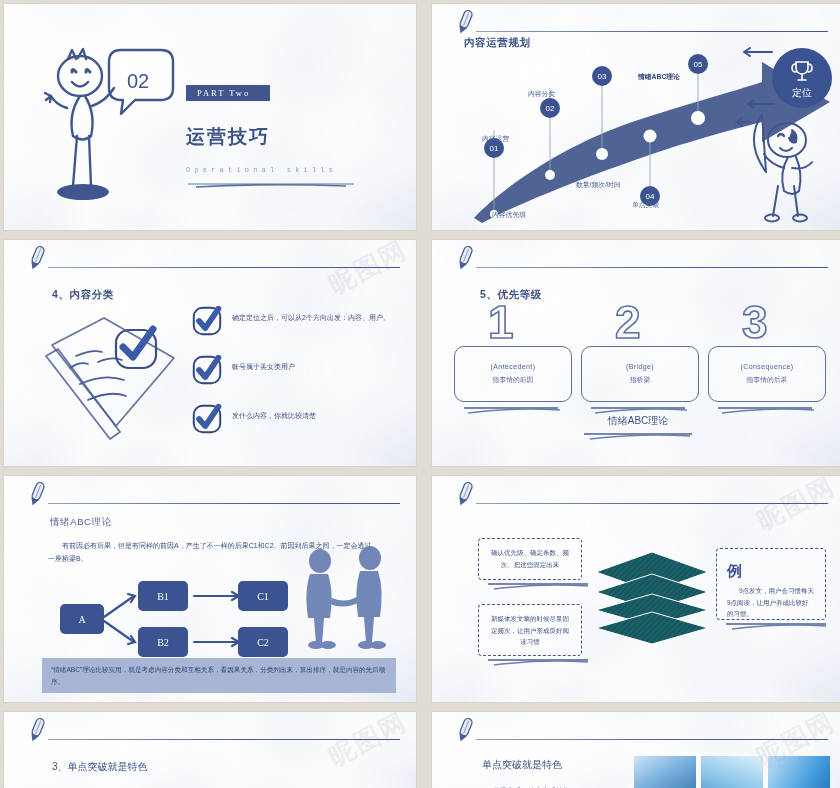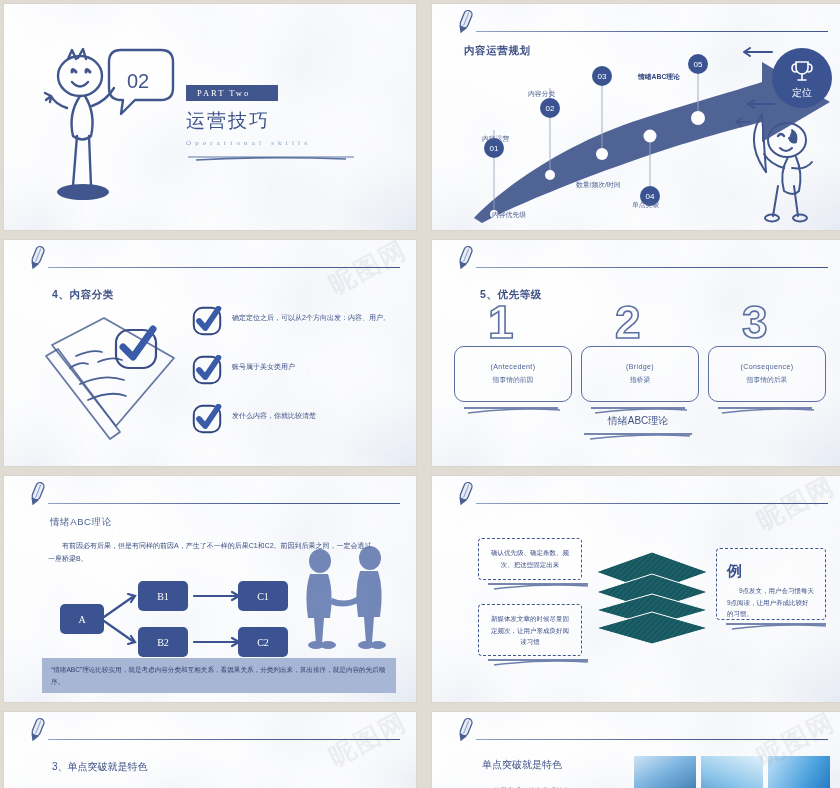--- a/index.html
+++ b/index.html
@@ -43,30 +43,30 @@
     position:absolute; left:44px; right:16px; top:27px; height:1px;
     background:linear-gradient(90deg,#8fa2c4,#4a5f93 60%,#41568c);
   }
   .pencil{ position:absolute; left:22px; top:4px; width:22px; height:28px; }
 
   
   .s1-stick{ position:absolute; left:30px; top:28px; width:150px; height:175px;}
   .s1-title{ position:absolute; left:182px; top:78px; width:200px;}
   .part-tag{
     display:inline-block; background:#41568c; color:#ffffff;
-    font-size:8.5px; letter-spacing:2px; padding:3px 28px 3px 11px;
+    font-size:8.5px; letter-spacing:2px; padding:3px 20px 3px 11px;
     font-family:"Liberation Serif", serif;
   }
   .s1-main{
-    font-size:19px; font-weight:normal; color:#3c5289; margin-top:7px;
+    font-size:19px; font-weight:bold; color:#3c5289; margin-top:23px;
     letter-spacing:2px;
   }
   .s1-sub{
-    font-size:7px; color:#8b9ec0; letter-spacing:4.2px; margin-top:5px;
-    font-family:Liberation Serif, serif;
+    font-size:7px; color:#8b9ec0; letter-spacing:4.2px; margin-top:16px;
+    font-family:Liberation Mono, monospace;
   }
   .s1-underline{ margin-top:3px; width:172px; height:7px; }
 
   
   .sl-title{
     position:absolute; left:48px; top:48px;
     font-size:10.5px; color:#3e5186; font-weight:bold; letter-spacing:.6px;
   }
   .sl-title.small{ font-size:9.5px; font-weight:normal; color:#4a5f93;}
 
@@ -184,21 +184,21 @@
       <svg class="pencil" viewBox="0 0 22 28">
         <g transform="rotate(22 11 14)">
           <rect x="7" y="2" width="8" height="18" rx="4" fill="#e8ecf5" stroke="#4a5f93" stroke-width="1.3"></rect>
           <path d="M7 19 l4 7 l4 -7 z" fill="#4a5f93"></path>
           <path d="M11 4 v14" stroke="#8fa2c4" stroke-width="1"></path>
         </g>
       </svg>
       <div class="rule"></div>
     </div>
 
-    <div class="sl-title" style="left:32px;top:40px">内容运营规划</div>
+    <div class="sl-title" style="left:32px;top:32px">内容运营规划</div>
 
     <svg class="s2-chart" viewBox="0 0 412 212">
 
       <path d="M42 200 C 70 170, 130 128, 200 104 C 255 86, 300 74, 330 64 L330 44 L398 84 L330 124 L330 104 C 298 112, 254 124, 203 142 C 140 164, 82 188, 50 205 Z" fill="#41568c" opacity="0.92"></path>
 
       <g stroke="#9aa6bd" stroke-width="0.9">
         <line x1="62" y1="112" x2="62" y2="196"></line>
         <line x1="118" y1="70" x2="118" y2="158"></line>
         <line x1="170" y1="52" x2="170" y2="136"></line>
         <line x1="218" y1="172" x2="218" y2="118"></line>

